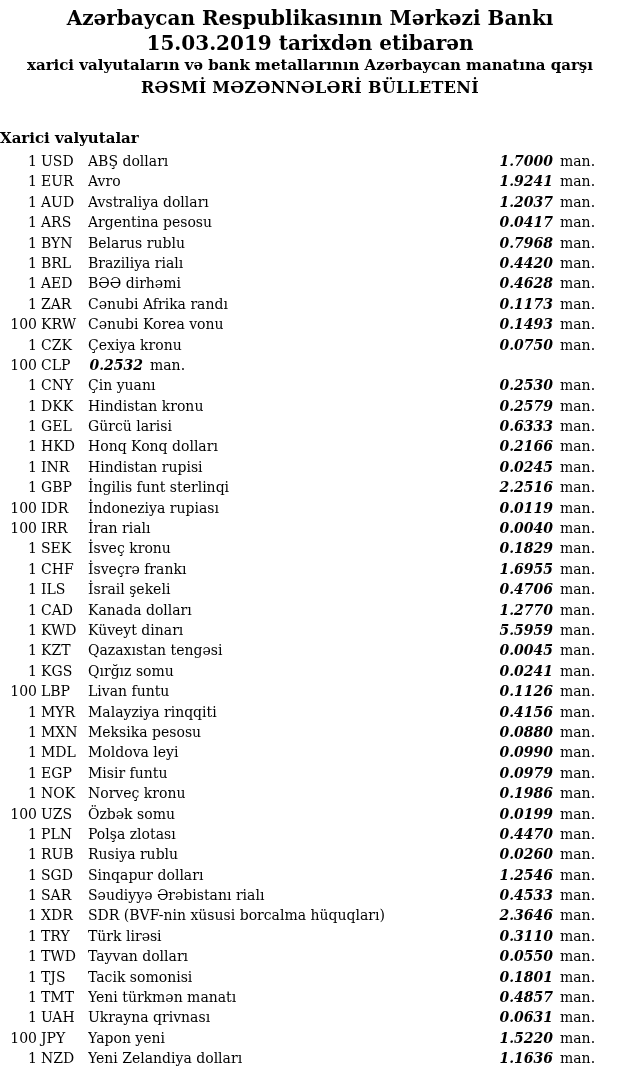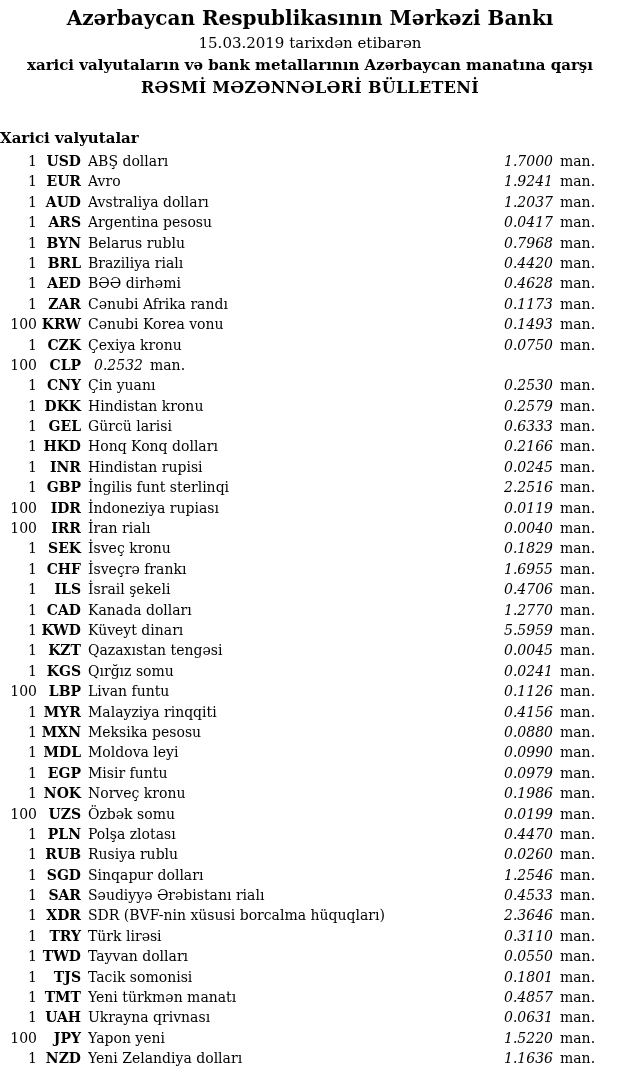--- a/index.html
+++ b/index.html
@@ -23,22 +23,22 @@
   .header {
     text-align: center;
     padding-top: 5px;
   }
   .bank-name {
     font-size: 20px;
     font-weight: bold;
     line-height: 27px;
   }
   .date-line {
-    font-size: 15px;
-    font-weight: normal;
+    font-size: 20px;
+    font-weight: bold;
     line-height: 22px;
   }
   .subtitle-line {
     font-size: 15px;
     font-weight: bold;
     line-height: 22px;
   }
   .bulletin-title {
     font-size: 16px;
     font-weight: bold;
@@ -66,34 +66,33 @@
   }
   .qty {
     width: 37px;
     flex: 0 0 37px;
     text-align: right;
   }
   .code {
     width: 40px;
     flex: 0 0 40px;
     margin-left: 4px;
-    text-align: right;
-    font-weight: bold;
+    text-align: left;
   }
   .cname {
     flex: 1 1 auto;
     margin-left: 7px;
     white-space: nowrap;
     overflow: hidden;
   }
   .rate {
     width: 62px;
     flex: 0 0 62px;
     text-align: right;
-    font-weight: normal;
+    font-weight: bold;
     font-style: italic;
   }
   .unit {
     width: 44px;
     flex: 0 0 44px;
     margin-left: 7px;
     text-align: left;
   }
 </style>
 </head>

